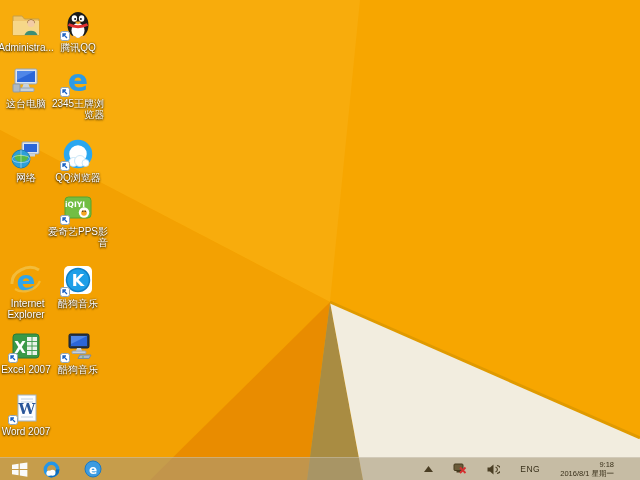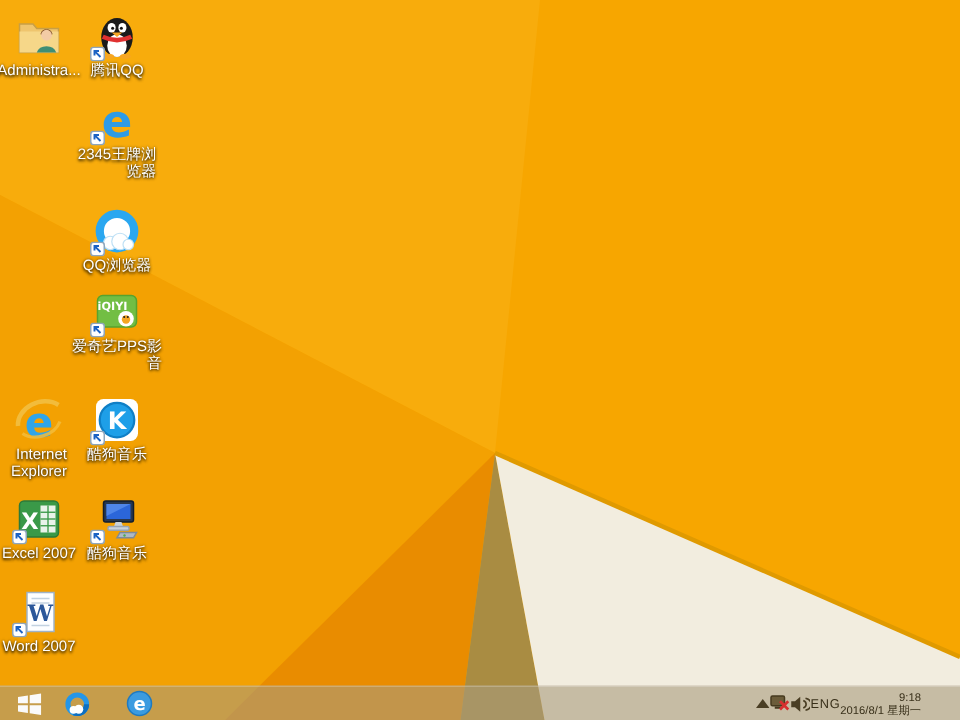--- a/index.html
+++ b/index.html
@@ -16,21 +16,21 @@
   .label{margin-top:3px;font-size:10px;line-height:10.5px;color:#fff;text-align:right;
          text-shadow:0 1px 2px rgba(0,0,0,.85),0 0 2px rgba(0,0,0,.6);white-space:nowrap;}
   
   .taskbar{position:absolute;left:0;right:0;bottom:0;height:23px;
            background:rgba(168,155,125,.60);border-top:1px solid rgba(255,255,255,.22);
            box-sizing:border-box;display:flex;align-items:center;}
   .startbtn{width:38px;height:100%;display:flex;align-items:center;justify-content:center;}
   .taskbtn{width:26px;height:100%;display:flex;align-items:center;justify-content:center;}
   .taskbtn.ie{margin-left:16px;}
   .tray{position:absolute;right:0;top:0;height:100%;display:flex;align-items:center;
-        gap:0;padding-right:26px;color:#39301a;}
+        gap:20px;padding-right:26px;color:#39301a;}
   .trayicon{display:flex;align-items:center;justify-content:center;}
   .lang{font-size:8.5px;letter-spacing:.5px;}
   .clock{font-size:7.5px;line-height:9px;text-align:right;}
 </style>
 </head>
 <body>
 
 <div class="stage">
 
   <svg class="wall" viewBox="0 0 640 480" preserveAspectRatio="none">
@@ -71,37 +71,64 @@
         <ellipse cx="21.5" cy="29.6" rx="3.6" ry="1.8" fill="#F6A623"></ellipse>
       </svg>
       <svg class="badge" viewBox="0 0 10 10">
         <rect x="0.5" y="0.5" width="9" height="9" rx="2" fill="#fff" stroke="#8FA6BC"></rect>
         <path d="M7,7 L3.4,3.4 M3,6 V3 H6" stroke="#1B62C4" stroke-width="1.3" fill="none"></path>
       </svg>
     </div>
     <div class="label">腾讯QQ</div>
   </div>
 
+  <div class="cell c1" style="left:0;top:64px">
+    <div class="art">
+      <svg width="32" height="32" viewBox="0 0 32 32">
+        <rect x="5" y="5" width="22" height="15" rx="1.5" fill="#DFE5EC" stroke="#98A4B2"></rect>
+        <rect x="7" y="7" width="18" height="11" fill="#2B66D9"></rect>
+        <path d="M7,7 L25,7 L7,16 Z" fill="#4F86E8"></path>
+        <path d="M13.5,20 h5 l1.5,4 h-8 Z" fill="#C9D2DB"></path>
+        <rect x="8" y="24" width="16" height="3.5" rx="1" fill="#C9D2DB" stroke="#98A4B2"></rect>
+        <rect x="3" y="20" width="7" height="8" rx="1" fill="#AEB9C4" stroke="#8D99A6"></rect>
+      </svg>
+    </div>
+    <div class="label">这台电脑</div>
+  </div>
 
   <div class="cell c2" style="left:46px;top:64px">
     <div class="art">
       <svg width="32" height="32" viewBox="0 0 32 32">
         <text x="16" y="27" font-size="30" font-weight="bold" fill="#2E9BE6" text-anchor="middle" font-family="DejaVu Sans, sans-serif">e</text>
       </svg>
       <svg class="badge" viewBox="0 0 10 10">
         <rect x="0.5" y="0.5" width="9" height="9" rx="2" fill="#fff" stroke="#8FA6BC"></rect>
         <path d="M7,7 L3.4,3.4 M3,6 V3 H6" stroke="#1B62C4" stroke-width="1.3" fill="none"></path>
       </svg>
     </div>
     <div class="label">
       <div>2345王牌浏</div>
       <div>览器</div>
     </div>
   </div>
 
+  <div class="cell c1" style="left:0;top:138px">
+    <div class="art">
+      <svg width="32" height="32" viewBox="0 0 32 32">
+        <rect x="12" y="4" width="17" height="12" rx="1" fill="#DFE5EC" stroke="#98A4B2"></rect>
+        <rect x="14" y="6" width="13" height="8" fill="#2B66D9"></rect>
+        <rect x="16" y="16" width="9" height="2.5" fill="#C9D2DB"></rect>
+        <circle cx="11" cy="21" r="9" fill="#2E9FD8" stroke="#1B7FB4"></circle>
+        <path d="M4.5,18.5 q4,-3.5 7.5,-1.5 t6.5,0.5 q-0.5,4.5 -4,6 q-6,1.5 -9,-2 z" fill="#58B847"></path>
+        <ellipse cx="11" cy="21" rx="9" ry="3.6" fill="none" stroke="rgba(255,255,255,.55)" stroke-width=".8"></ellipse>
+        <line x1="11" y1="12" x2="11" y2="30" stroke="rgba(255,255,255,.55)" stroke-width=".8"></line>
+      </svg>
+    </div>
+    <div class="label">网络</div>
+  </div>
 
   <div class="cell c2" style="left:46px;top:138px">
     <div class="art">
       <svg width="32" height="32" viewBox="0 0 32 32">
         <circle cx="16" cy="16" r="11.5" fill="#fff" stroke="#2AA7F0" stroke-width="5.5"></circle>
         <g fill="#fff" stroke="#BEE0F5" stroke-width=".8">
           <circle cx="11.5" cy="24" r="4.5"></circle>
           <circle cx="18" cy="23" r="5.5"></circle>
           <circle cx="23.5" cy="25" r="3.5"></circle>
         </g>

